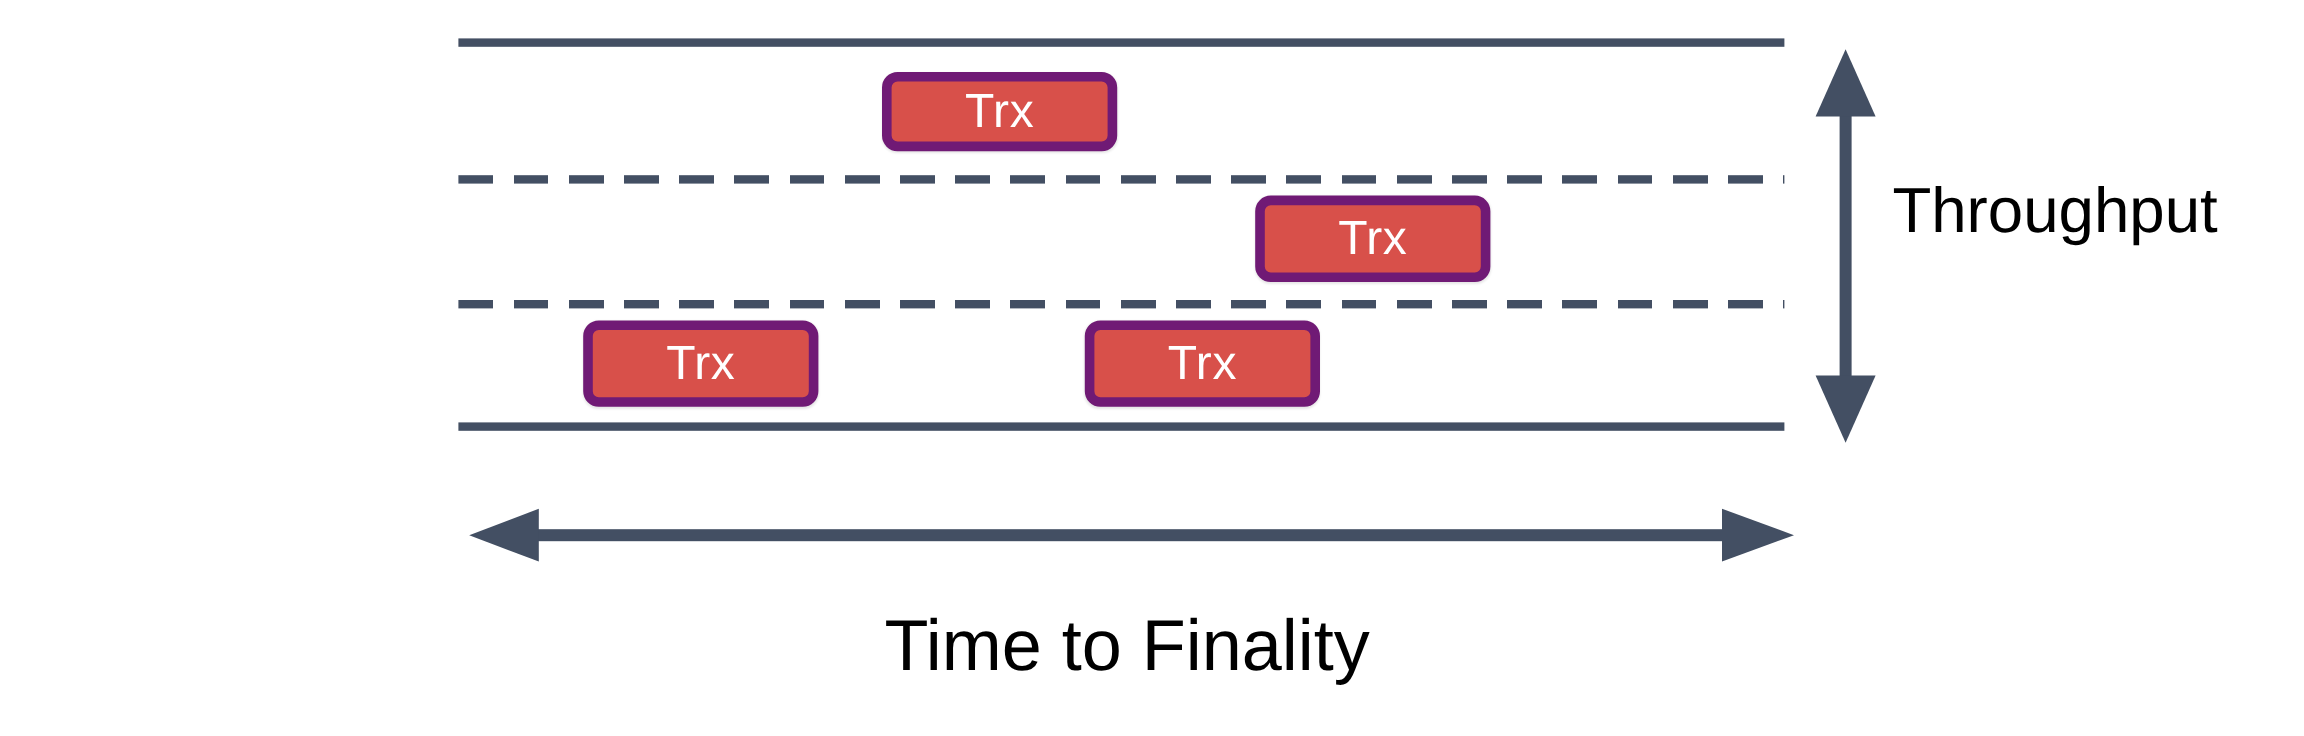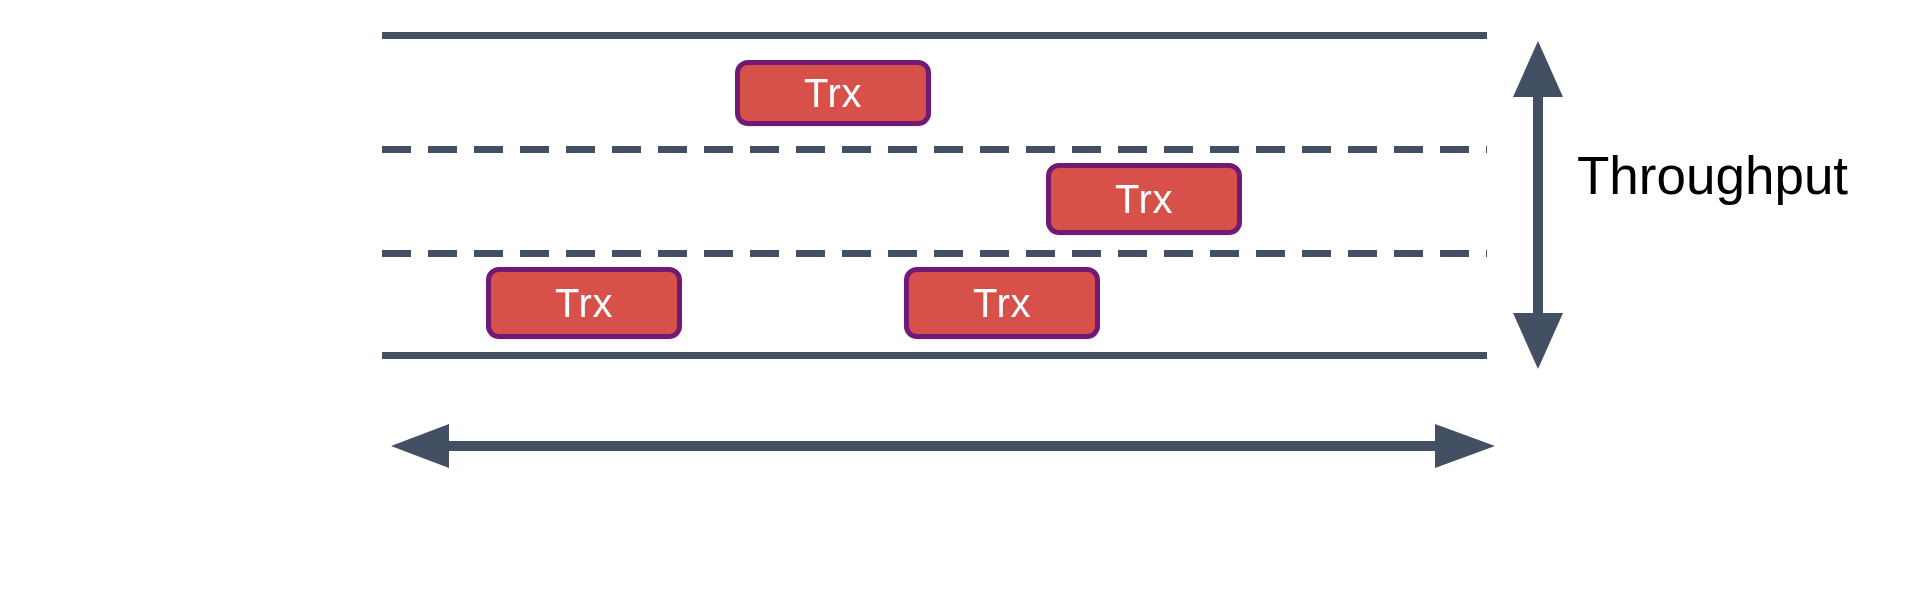--- a/index.html
+++ b/index.html
@@ -34,21 +34,21 @@
       #434f63 29px,
       rgba(255,255,255,0) 29px,
       rgba(255,255,255,0) 46px
     );
   }
   
   .trx {
     position: absolute;
     box-sizing: border-box;
     background: #d8504a;
-    border: 5px solid #701a75;
+    border: 8px solid #701a75;
     border-radius: 13px;
     display: flex;
     align-items: center;
     justify-content: center;
     color: #ffffff;
     font-size: 40px;
     font-family: "Liberation Sans", sans-serif;
     line-height: 1;
     letter-spacing: 0.5px;
     box-shadow: 0 1px 2px rgba(0,0,0,0.10);
@@ -120,14 +120,15 @@
 
     <rect x="55" y="26" width="1000" height="10" fill="#434f63"></rect>
 
     <polygon points="6,31 64,9 64,53" fill="#434f63"></polygon>
 
     <polygon points="1110,31 1050,9 1050,53" fill="#434f63"></polygon>
   </svg>
 
   <div class="axis-label" id="label-throughput">Throughput</div>
 
+  <div class="axis-label" id="label-time-to-finality">Time to Finality</div>
 
 </div>
 
 </body></html>

